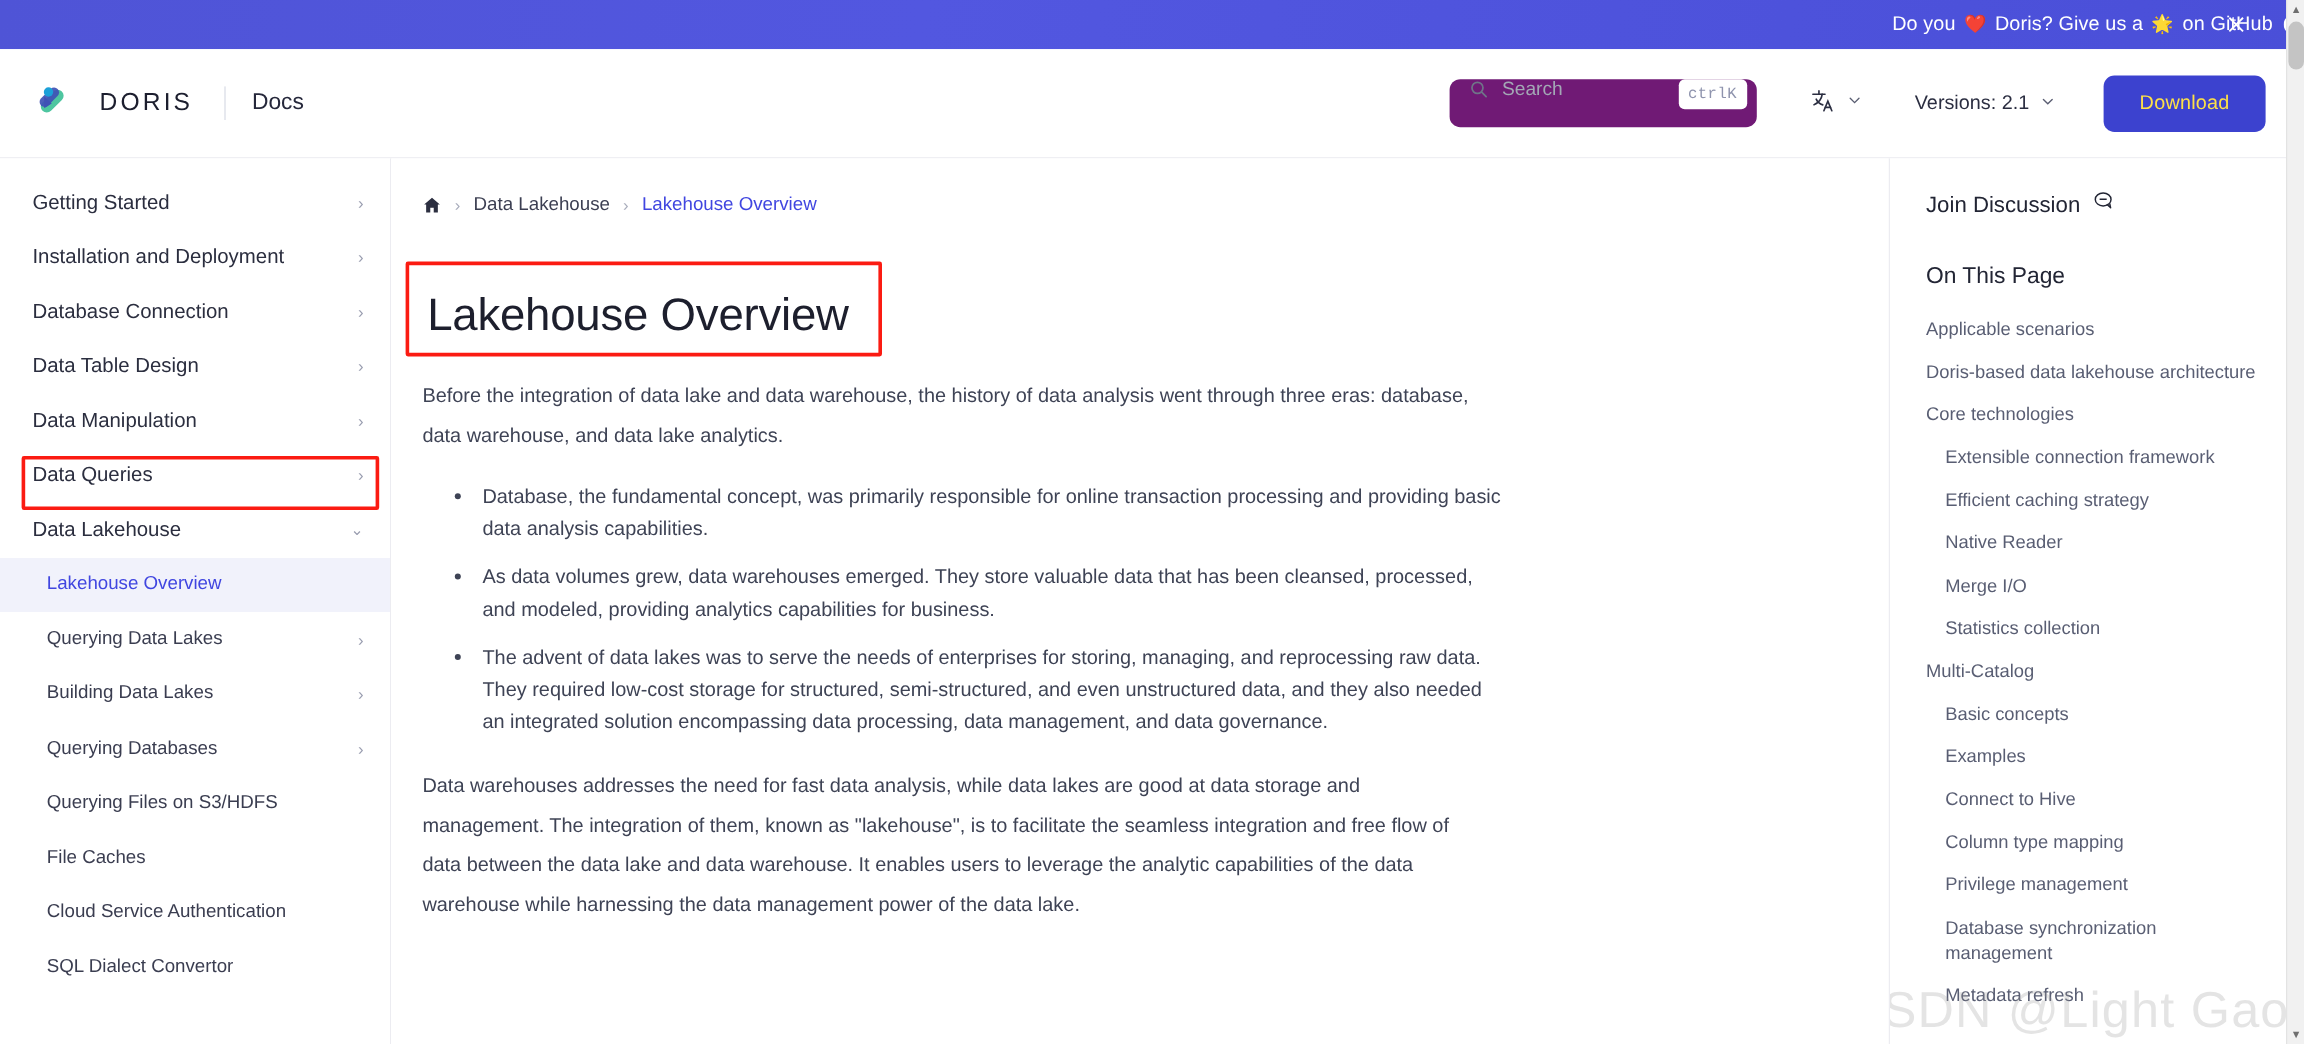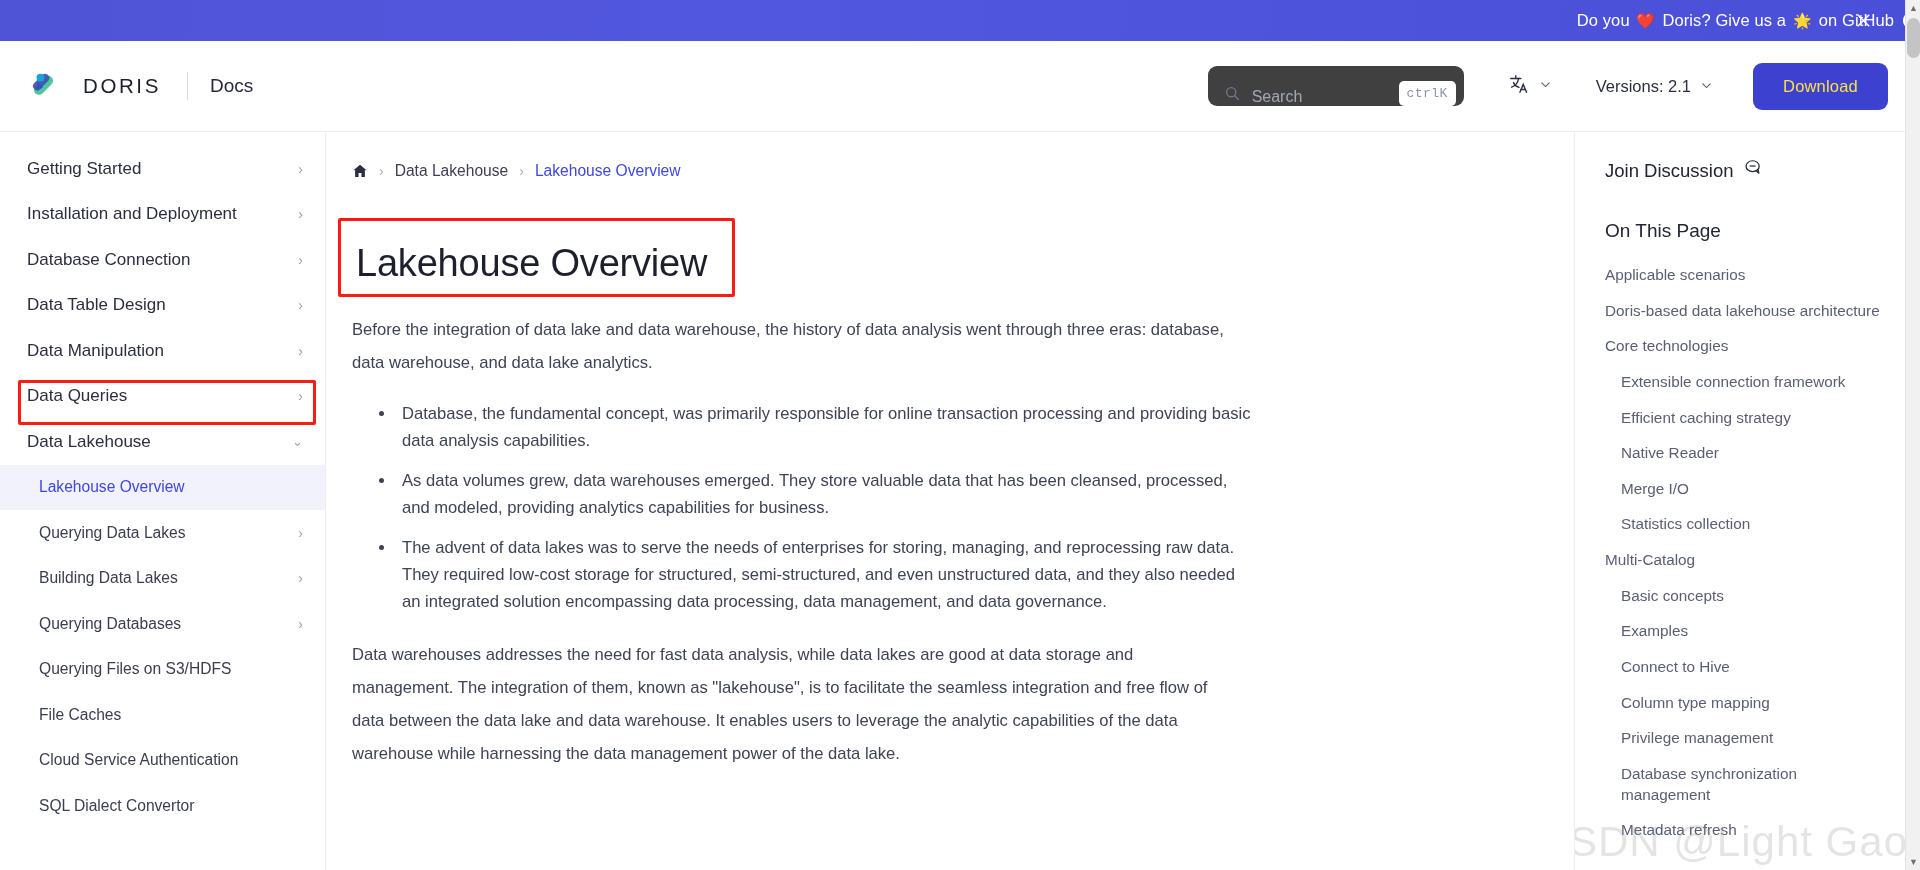--- a/index.html
+++ b/index.html
@@ -42,22 +42,22 @@
   .brand-name {
     font-size: 20.5px; letter-spacing: 2.6px; color: #1c1e2e; font-weight: 500;
   }
   .brand-sep { width: 1px; height: 28px; background: #d8dbe4; margin: 0 22px 0 26px; }
   .docs-label { font-size: 19px; color: #26283b; }
 
   .nav-right {
     margin-left: auto; display: flex; align-items: center; gap: 0;
   }
   .searchbox {
-    width: 256px; height: 40px; background: #404040; border-radius: 9px;
-    display: flex; align-items: flex-end; padding: 0 8px 0 16px; gap: 11px;
+    width: 256px; height: 40px; background: #701a75; border-radius: 9px;
+    display: flex; align-items: flex-start; padding: 0 8px 0 16px; gap: 11px;
     cursor: text; margin-right: 44px;
   }
   .search-ph { font-size: 16px; color: #a3a7b5; flex: 1; }
   .kbd {
     background: #ffffff; border-radius: 5px; color: #8e93ad;
     font-family: "Liberation Mono", monospace; font-size: 13px;
     padding: 5px 8px; letter-spacing: .4px;
   }
   .lang { display: flex; align-items: center; gap: 9px; cursor: pointer; margin-right: 44px; color:#2b2e41;}
   .versions {

